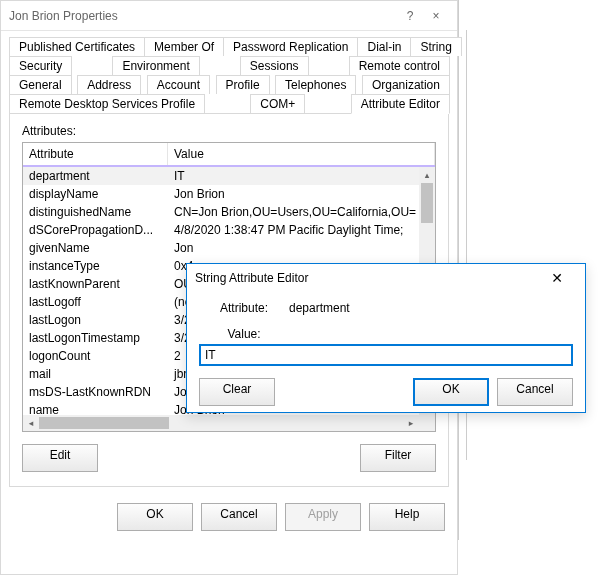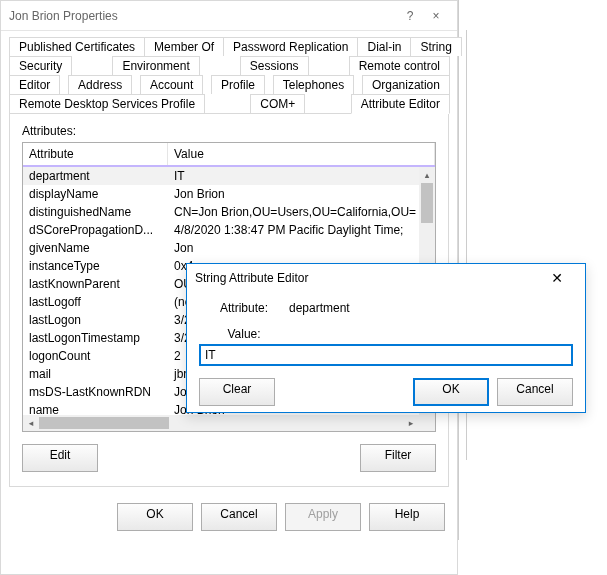--- a/index.html
+++ b/index.html
@@ -70,21 +70,21 @@
         <div class="tab">Dial-in</div>
         <div class="tab">String</div>
       </div>
     <div class="tabrow" id="tr2">
         <div class="tab">Security</div>
         <div class="tab">Environment</div>
         <div class="tab">Sessions</div>
         <div class="tab">Remote control</div>
       </div>
     <div class="tabrow" id="tr3">
-        <div class="tab">Editor</div>
+        <div class="tab">General</div>
         <div class="tab">Address</div>
         <div class="tab">Account</div>
         <div class="tab">Profile</div>
         <div class="tab">Telephones</div>
         <div class="tab">Organization</div>
       </div>
     <div class="tabrow" id="tr4">
         <div class="tab">Remote Desktop Services Profile</div>
         <div class="tab">COM+</div>
         <div class="tab active">Attribute Editor</div>

